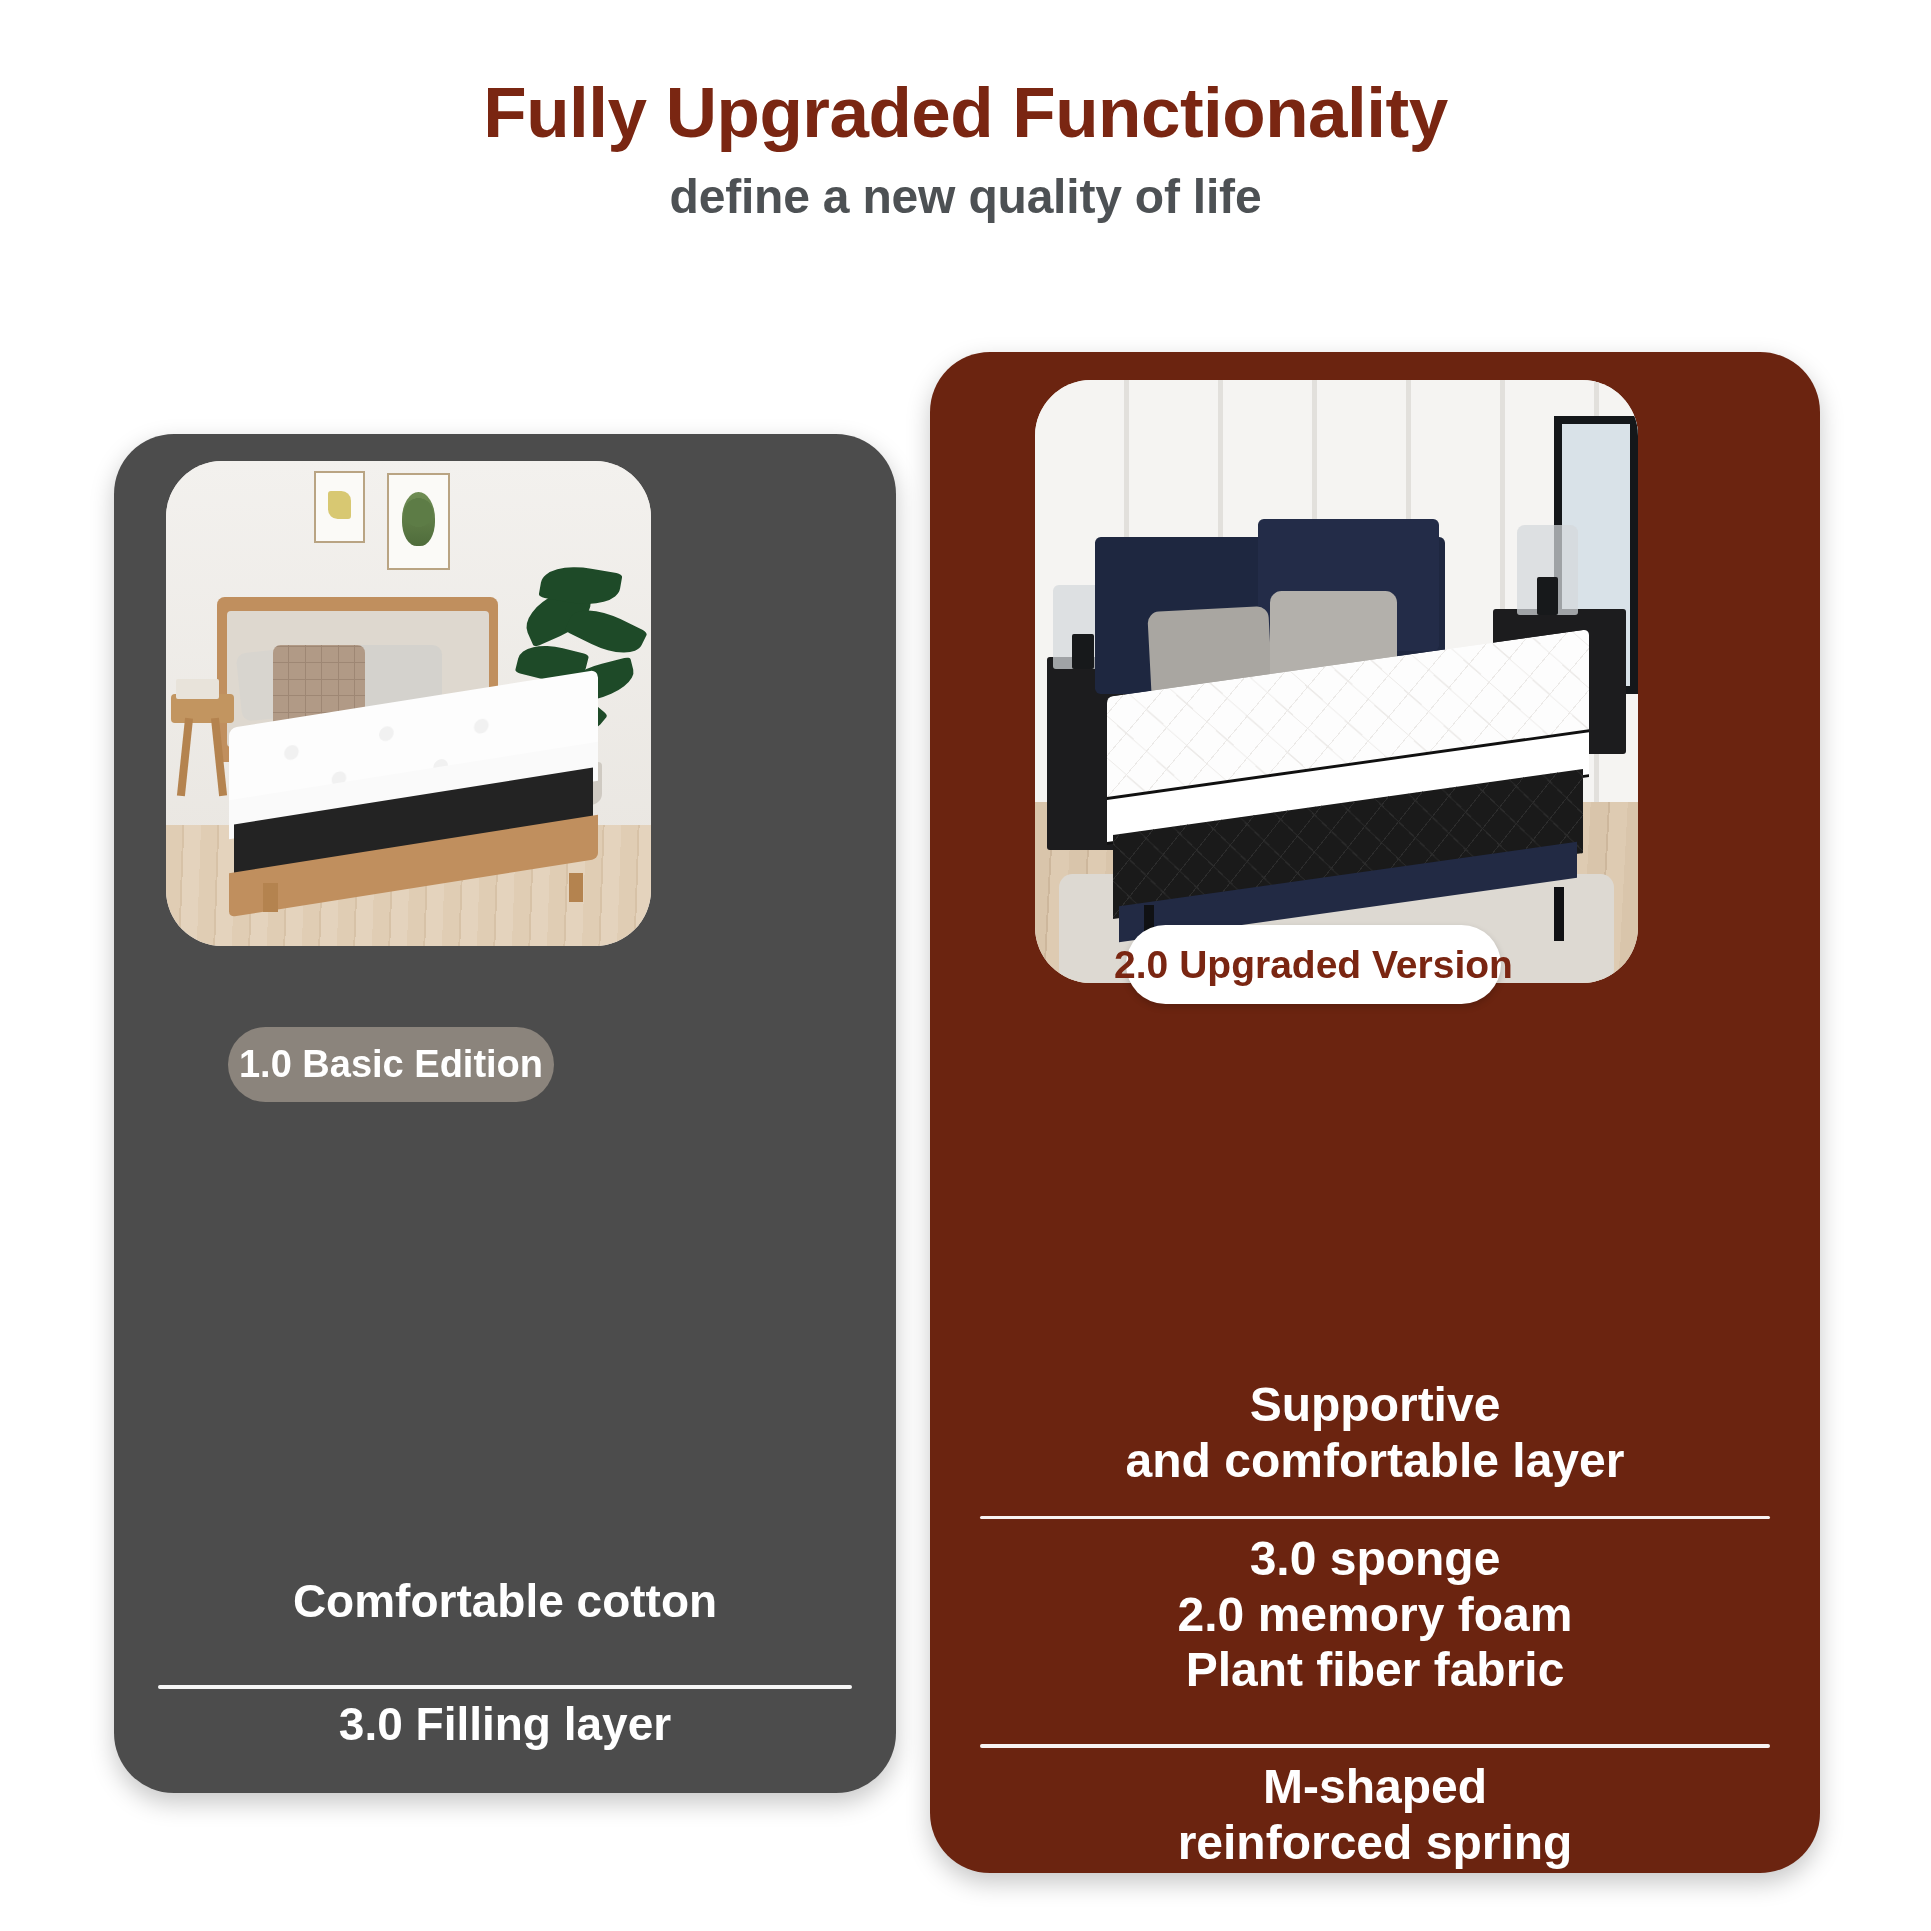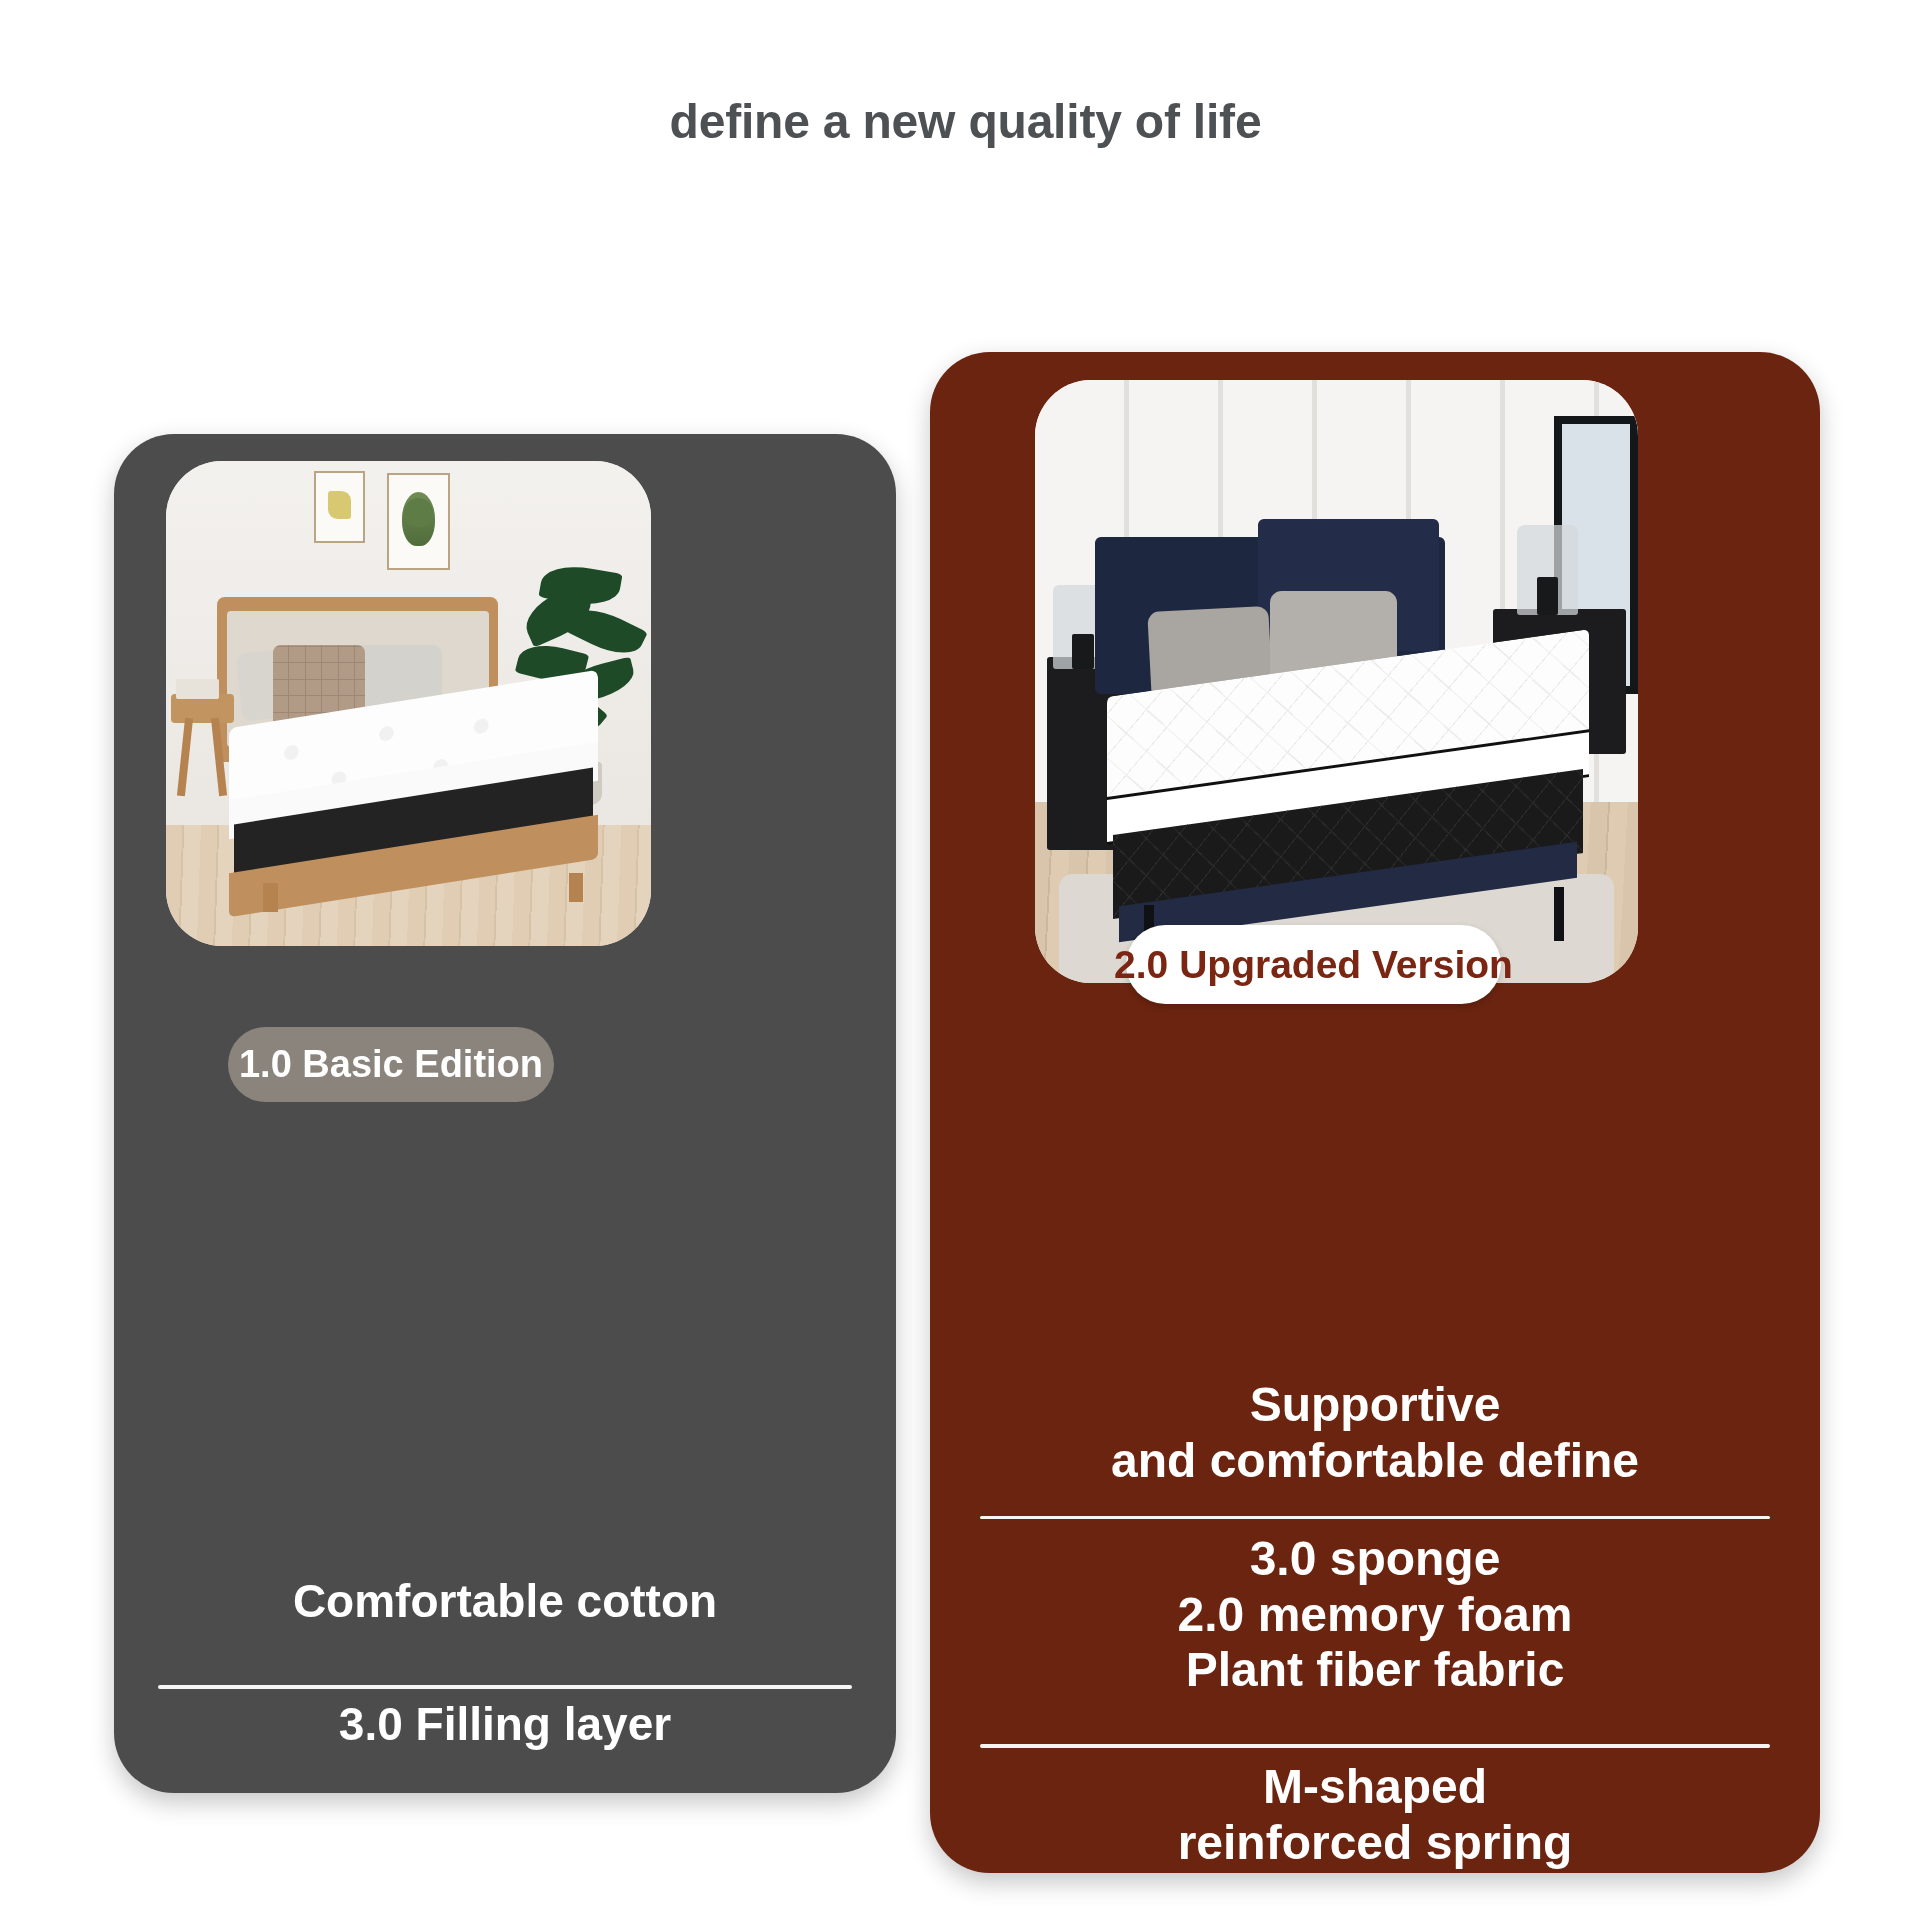--- a/index.html
+++ b/index.html
@@ -147,20 +147,21 @@
   .rule { height:3.9px; background:#ffffff; width:100%; border-radius:1.9px; opacity:.95; }
   .rule-basic { margin:9.7px 0; }
   .rule-upg { margin:11.6px 0; }
 </style>
 </head>
 <body>
 
 <div id="stage">
 
   <div class="hdr">
+    <div class="hdr-title">Fully Upgraded Functionality</div>
     <div class="hdr-sub">define a new quality of life</div>
   </div>
 
   <div class="card card-basic">
 
     <div class="photo photo-basic">
       <div class="sc">
         <div class="r b-wall"></div>
         <div class="r b-floor"></div>
         <div class="r b-frame1">
@@ -244,21 +245,21 @@
         <div class="r u-lg1"></div>
         <div class="r u-lg2"></div>
       </div>
     </div>
 
     <div class="badge badge-upg" style="left:196px;top:573px;">2.0 Upgraded Version</div>
 
     <div class="feats feats-upg">
       <div class="feat-row ru1">
         <div class="feat feat-upg">Supportive</div>
-        <div class="feat feat-upg">and comfortable define</div>
+        <div class="feat feat-upg">and comfortable layer</div>
       </div>
       <div class="rule rule-upg"></div>
 
       <div class="feat-row ru2">
         <div class="feat feat-upg">3.0 sponge</div>
         <div class="feat feat-upg">2.0 memory foam</div>
         <div class="feat feat-upg">Plant fiber fabric</div>
       </div>
       <div class="rule rule-upg"></div>
 

